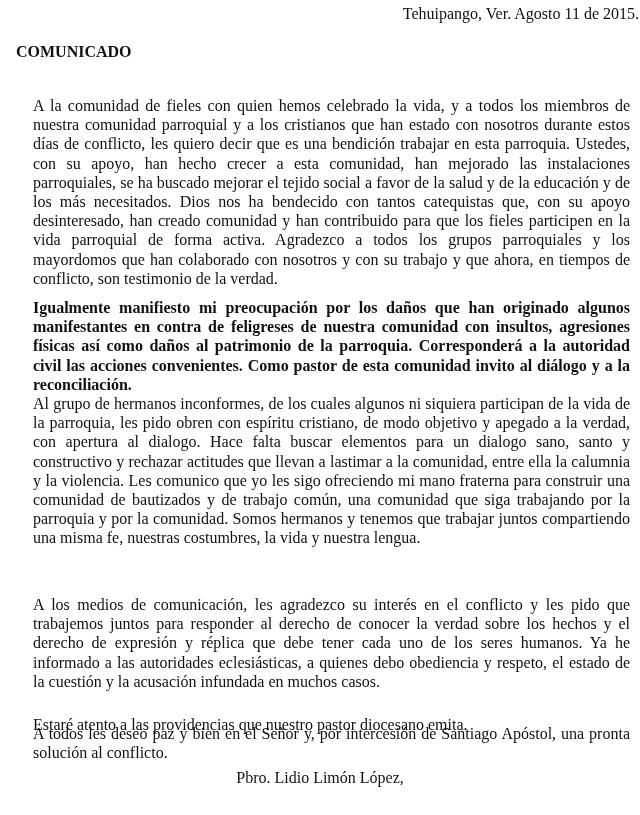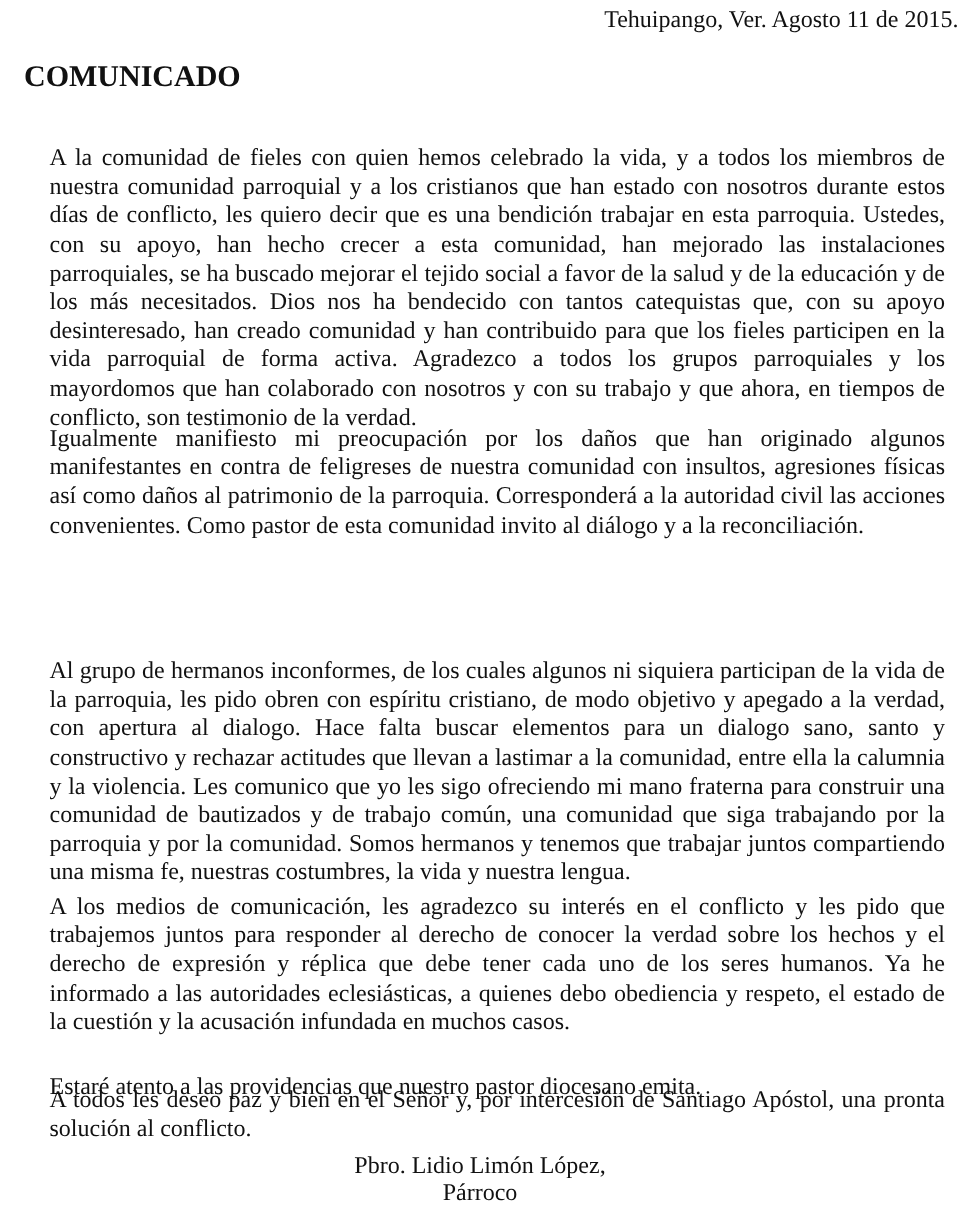--- a/index.html
+++ b/index.html
@@ -27,33 +27,33 @@
     top: 4px;
     right: 27px;
     white-space: nowrap;
   }
   .title {
     position: absolute;
     top: 42px;
     left: 16px;
     font-weight: bold;
     margin: 0;
-    font-size: 20px;
+    font-size: 16px;
   }
   .para {
     position: absolute;
     left: 16px;
     width: 597px;
     margin: 17px;
     text-align: justify;
     text-align-last: left;
   }
   .p1 { top: 79px; }
-  .p2 { top: 266px; }
-  .p3 { top: 421px; }
+  .p2 { top: 281px; font-weight: bold; }
+  .p3 { top: 377px; }
   .p4 { top: 578px; }
   .p5 { top: 698px; }
   .p6 { top: 707px; }
   .signature {
     position: absolute;
     top: 769px;
     left: 0;
     width: 640px;
     text-align: center;
   }
@@ -68,15 +68,14 @@
 
   <p class="para p1">A la comunidad de fieles con quien hemos celebrado la vida, y a todos los miembros de nuestra comunidad parroquial y a los cristianos que han estado con nosotros durante estos días de conflicto, les quiero decir que es una bendición trabajar en esta parroquia. Ustedes, con su apoyo, han hecho crecer a esta comunidad, han mejorado las instalaciones parroquiales, se ha buscado mejorar el tejido social a favor de la salud y de la educación y de los más necesitados. Dios nos ha bendecido con tantos catequistas que, con su apoyo desinteresado, han creado comunidad y han contribuido para que los fieles participen en la vida parroquial de forma activa. Agradezco a todos los grupos parroquiales y los mayordomos que han colaborado con nosotros y con su trabajo y que ahora, en tiempos de conflicto, son testimonio de la verdad.</p>
   <p class="para p2">Igualmente manifiesto mi preocupación por los daños que han originado algunos manifestantes en contra de feligreses de nuestra comunidad con insultos, agresiones físicas así como daños al patrimonio de la parroquia. Corresponderá a la autoridad civil las acciones convenientes. Como pastor de esta comunidad invito al diálogo y a la reconciliación.</p>
   <p class="para p3">Al grupo de hermanos inconformes, de los cuales algunos ni siquiera participan de la vida de la parroquia, les pido obren con espíritu cristiano, de modo objetivo y apegado a la verdad, con apertura al dialogo. Hace falta buscar elementos para un dialogo sano, santo y constructivo y rechazar actitudes que llevan a lastimar a la comunidad, entre ella la calumnia y la violencia. Les comunico que yo les sigo ofreciendo mi mano fraterna para construir una comunidad de bautizados y de trabajo común, una comunidad que siga trabajando por la parroquia y por la comunidad. Somos hermanos y tenemos que trabajar juntos compartiendo una misma fe, nuestras costumbres, la vida y nuestra lengua.</p>
   <p class="para p4">A los medios de comunicación, les agradezco su interés en el conflicto y les pido que trabajemos juntos para responder al derecho de conocer la verdad sobre los hechos y el derecho de expresión y réplica que debe tener cada uno de los seres humanos. Ya he informado a las autoridades eclesiásticas, a quienes debo obediencia y respeto, el estado de la cuestión y la acusación infundada en muchos casos.</p>
   <p class="para p5">Estaré atento a las providencias que nuestro pastor diocesano emita.</p>
   <p class="para p6">A todos les deseo paz y bien en el Señor y, por intercesión de Santiago Apóstol, una pronta solución al conflicto.</p>
 
   <div class="signature">
     <div>Pbro. Lidio Limón López,</div>
-    <div>Párroco</div>
   </div>
 </div>
 
 </body></html>

